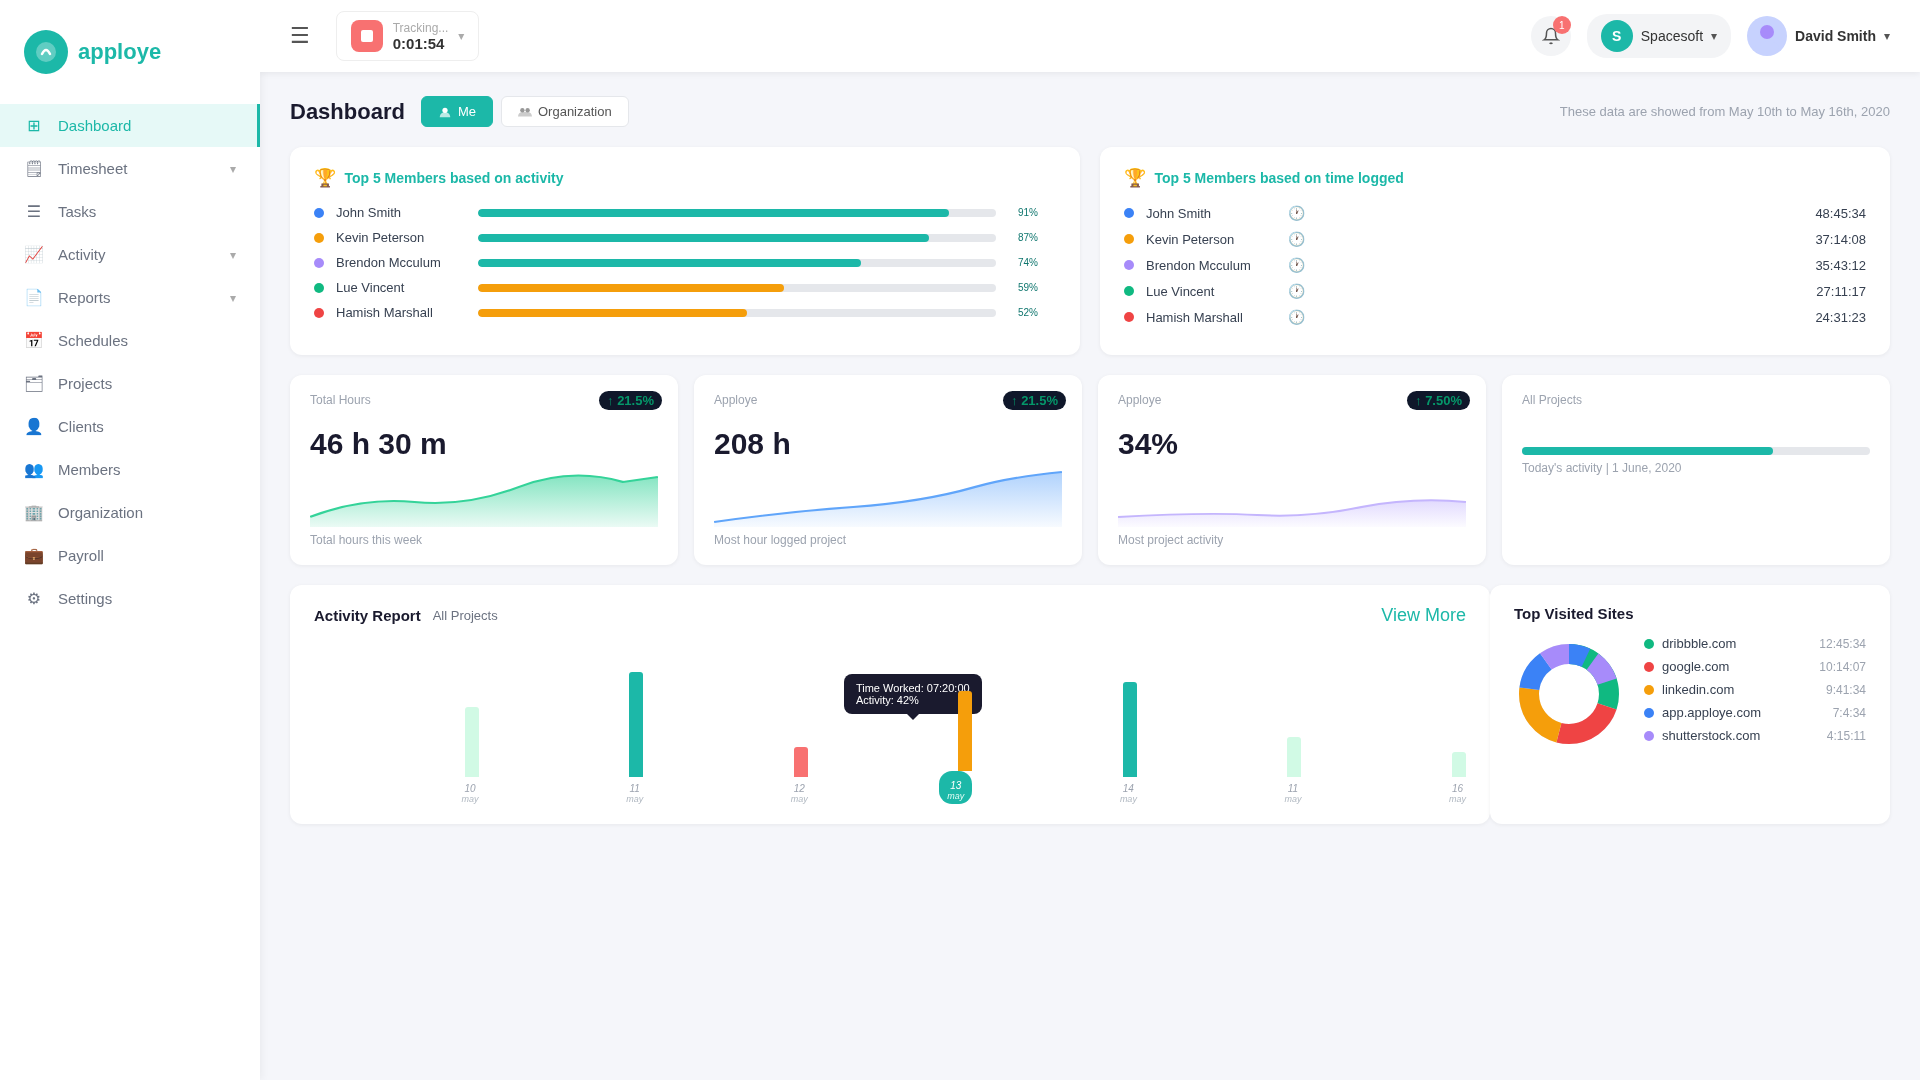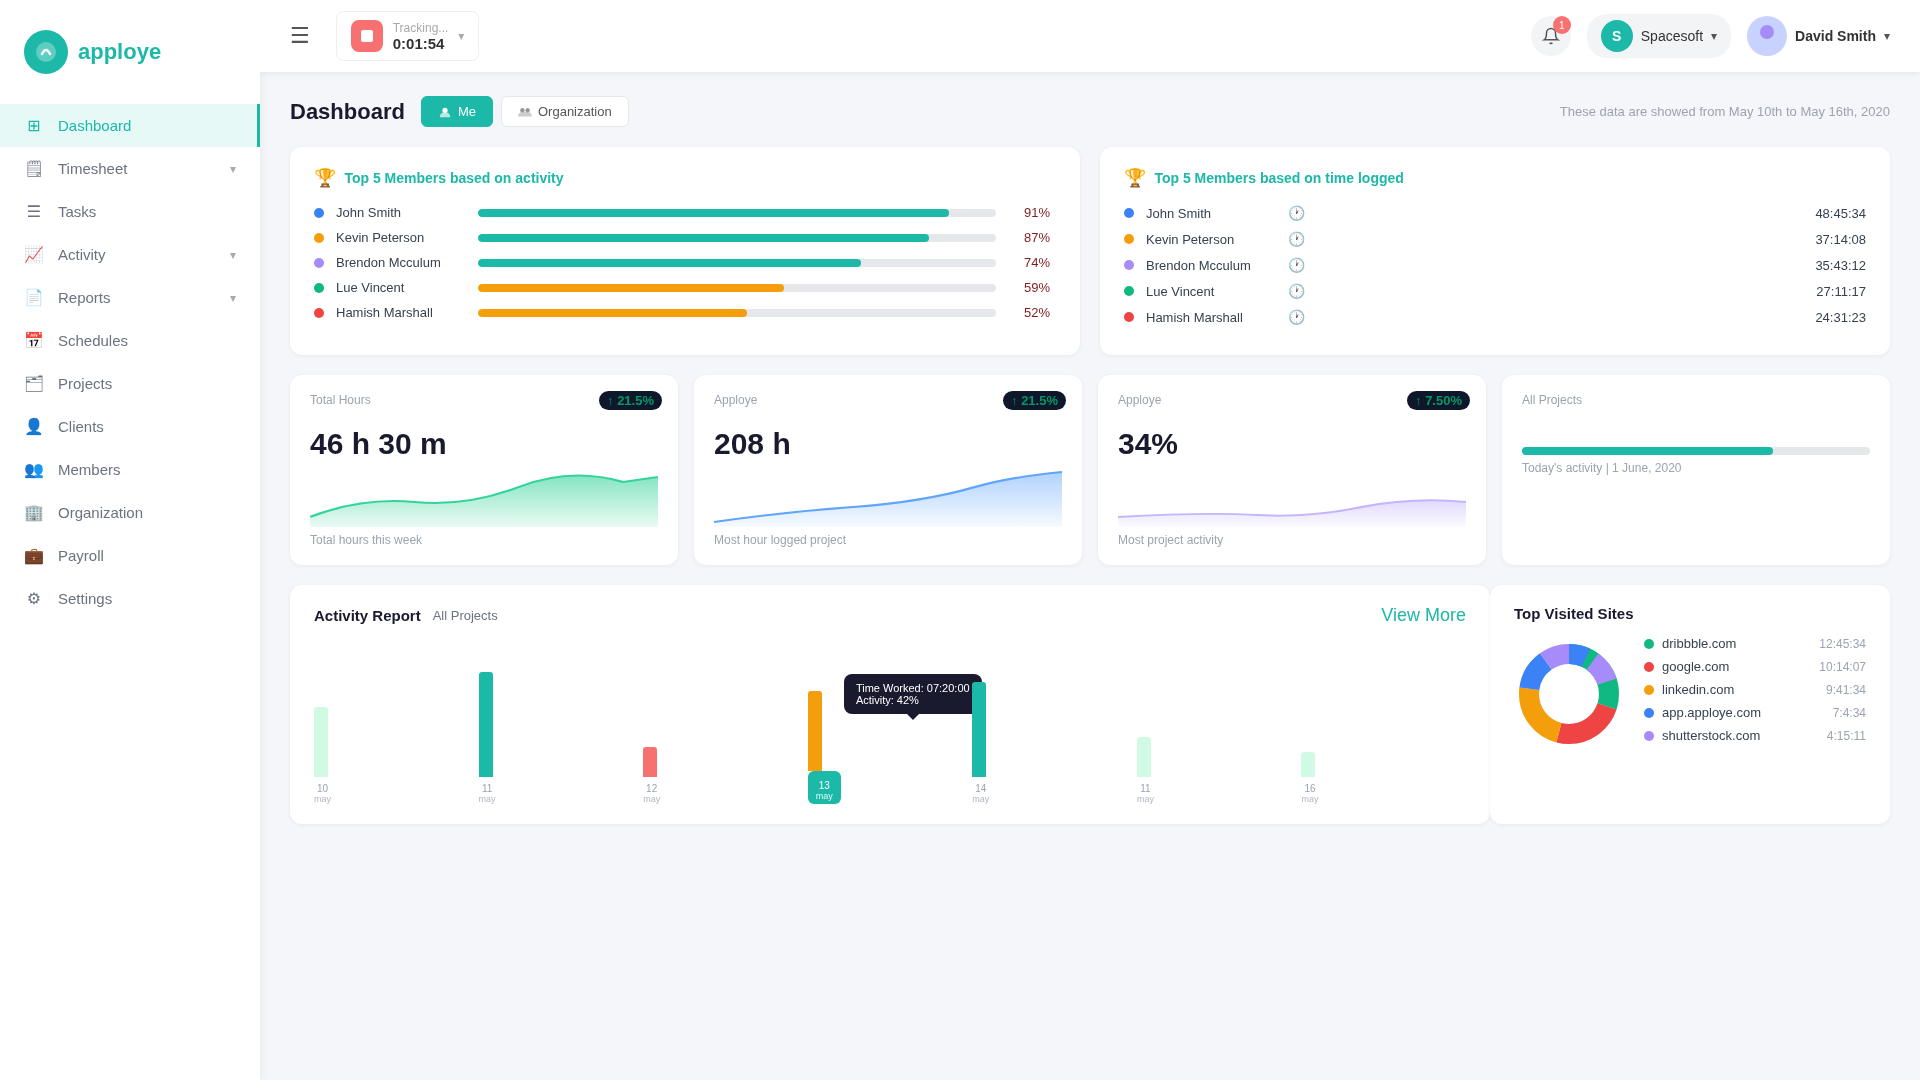--- a/index.html
+++ b/index.html
@@ -130,21 +130,21 @@
     .card-title .trophy { font-size: 18px; }
 
     
     .member-row {
       display: flex; align-items: center; gap: 12px; margin-bottom: 10px;
     }
     .member-dot { width: 10px; height: 10px; border-radius: 50%; flex-shrink: 0; }
     .member-name { font-size: 13px; color: #374151; width: 130px; flex-shrink: 0; }
     .bar-wrap { flex: 1; height: 8px; background: #e5e7eb; border-radius: 4px; position: relative; overflow: hidden; }
     .bar-fill { height: 100%; border-radius: 4px; }
-    .bar-val { font-size: 13px; color: #7f1d1d; width: 38px; text-align: center; margin-left: 10px; }
+    .bar-val { font-size: 10px; color: #0f766e; width: 38px; text-align: left; margin-left: 10px; }
     .time-icon { color: #1cb8a8; font-size: 14px; margin-right: 4px; }
     .time-val { font-size: 13px; color: #374151; margin-left: auto; }
 
     
     .stat-cards { display: grid; grid-template-columns: 1fr 1fr 1fr 1fr; gap: 16px; margin-bottom: 20px; }
     .stat-card { background: #fff; border-radius: 12px; padding: 18px 20px; box-shadow: 0 1px 4px rgba(0,0,0,0.06); position: relative; overflow: hidden; }
     .stat-label { font-size: 12px; color: #9ca3af; margin-bottom: 20px; }
     .stat-badge {
       display: inline-flex; align-items: center; gap: 3px;
       background: #0f172a; color: #059669; border-radius: 12px;
@@ -159,25 +159,25 @@
     
     .bottom-section { display: grid; grid-template-columns: 1fr 400px; }
     .activity-card { background: #fff; border-radius: 12px; padding: 20px 24px; box-shadow: 0 1px 4px rgba(0,0,0,0.06); }
     .activity-header { display: flex; align-items: center; gap: 12px; margin-bottom: 16px; }
     .activity-title { font-size: 15px; font-weight: 700; color: #1a1a2e; }
     .activity-subtitle { font-size: 13px; color: #6b7280; }
     .view-more { margin-left: auto; font-size: 18px; color: #1cb8a8; cursor: pointer; font-weight: 500; }
 
     
     .bar-chart { display: flex; align-items: flex-end; gap: 0; height: 130px; position: relative; }
-    .bar-col { display: flex; flex-direction: column; align-items: flex-start; flex: 1; gap: 0; }
+    .bar-col { display: flex; flex-direction: column; align-items: flex-end; flex: 1; gap: 0; font-style: italic; }
     .bar-stick { width: 14px; border-radius: 3px 3px 0 0; }
     .bar-date { font-size: 10px; color: #9ca3af; margin-top: 6px; text-align: center; }
     .bar-month { font-size: 9px; color: #b0b8c1; }
-    .highlighted-col { background: #1cb8a8; border-radius: 6px; padding: 3px 8px; }
+    .highlighted-col { background: #1cb8a8; border-radius: 13px; padding: 3px 8px; }
     .highlighted-col .bar-date { color: #fff; }
     .tooltip-box {
       background: #1a1a2e; color: #fff; border-radius: 8px; padding: 8px 12px;
       font-size: 11px; position: absolute; top: 0; left: 46%; white-space: nowrap;
     }
     .tooltip-box::after {
       content: ''; position: absolute; bottom: -6px; left: 50%; transform: translateX(-50%);
       border: 6px solid transparent; border-top-color: #1a1a2e; border-bottom: 0;
     }
 

